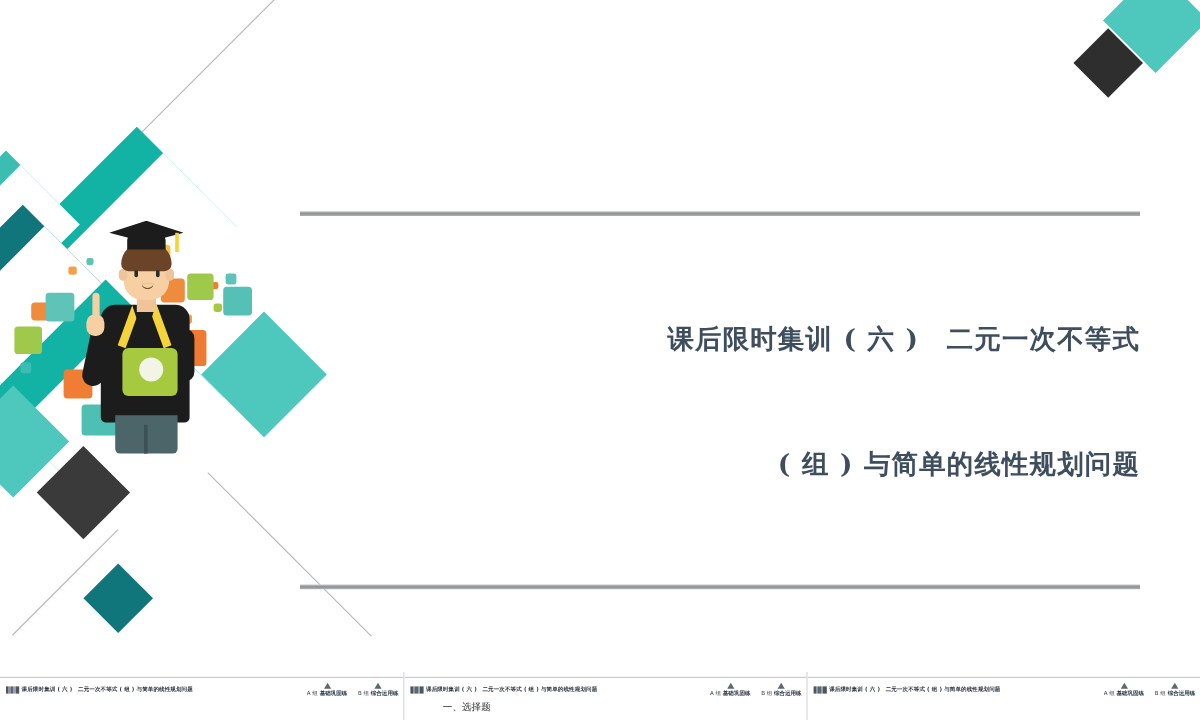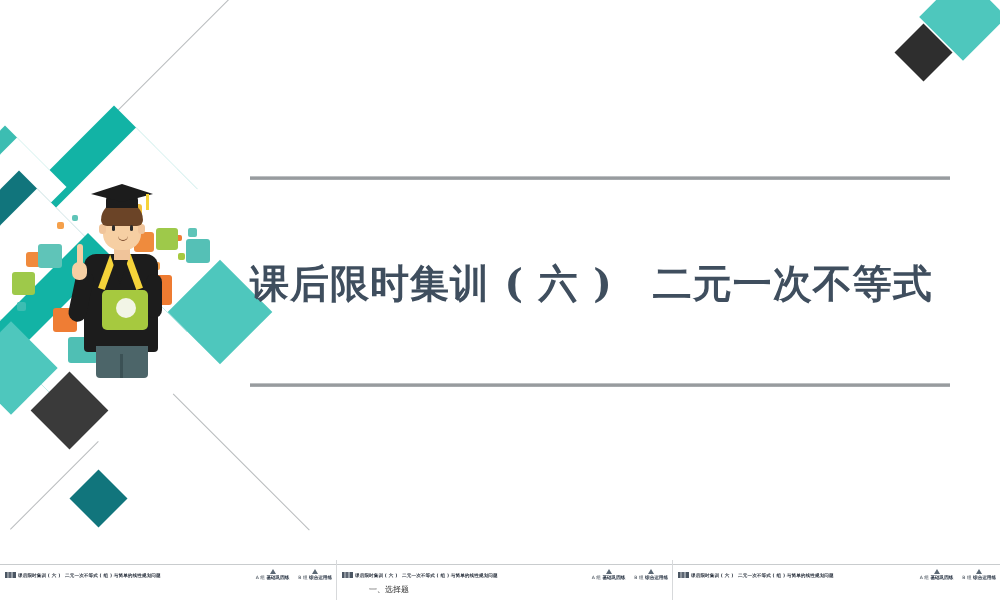--- a/index.html
+++ b/index.html
@@ -28,23 +28,23 @@
   .g { position:absolute; }
 
   
   .tile { position:absolute; border-radius:3px; }
   .tile.sm { border-radius:2px; }
 
   
   #titleblock { position:absolute; left:250px; top:176px; width:700px; }
   .rule { height:4px; width:100%;
           background:linear-gradient(to bottom,#cfd2d4 0%,#8d9194 45%,#aeb2b5 100%); }
-  #titletext { text-align:left; color:#3f4e5e;
+  #titletext { text-align:right; color:#3f4e5e;
                font-family:"DejaVu Serif","Liberation Serif",serif;
-               font-size:39px; font-weight:700; letter-spacing:1px;
+               font-size:22px; font-weight:700; letter-spacing:1px;
                line-height:52px; padding:25px 0 22px 0; white-space:pre-line; }
   .tline { display:block; }
 
   
   #bottomstrip { position:absolute; left:0; top:560px; width:1000px; height:40px;
                  display:flex; }
   .panel { position:relative; height:40px; background:#ffffff;
            border-left:1px solid #d7d9db; }
   .panel:first-child { border-left:none; }
   .panel .toprule { position:absolute; left:0; top:4px; width:100%; height:1px;
@@ -180,20 +180,21 @@
     </div>
   </div>
 
   <div class="dia" style="left:932px;top:-14px;width:62px;height:62px;background:#4ec7bd;"></div>
   <div class="dia" style="left:903px;top:32px;width:41px;height:41px;background:#2e2e2e;"></div>
 
   <div id="titleblock">
     <div class="rule"></div>
     <div id="titletext">
       <span class="tline">课后限时集训 ( 六 )　二元一次不等式</span>
+      <span class="tline">( 组 ) 与简单的线性规划问题</span>
     </div>
     <div class="rule"></div>
   </div>
 
   <div id="bottomstrip">
 
     <div class="panel" style="width:336px;">
       <div class="toprule"></div>
       <div class="hdr">
         <span class="hdr-mark"></span>

